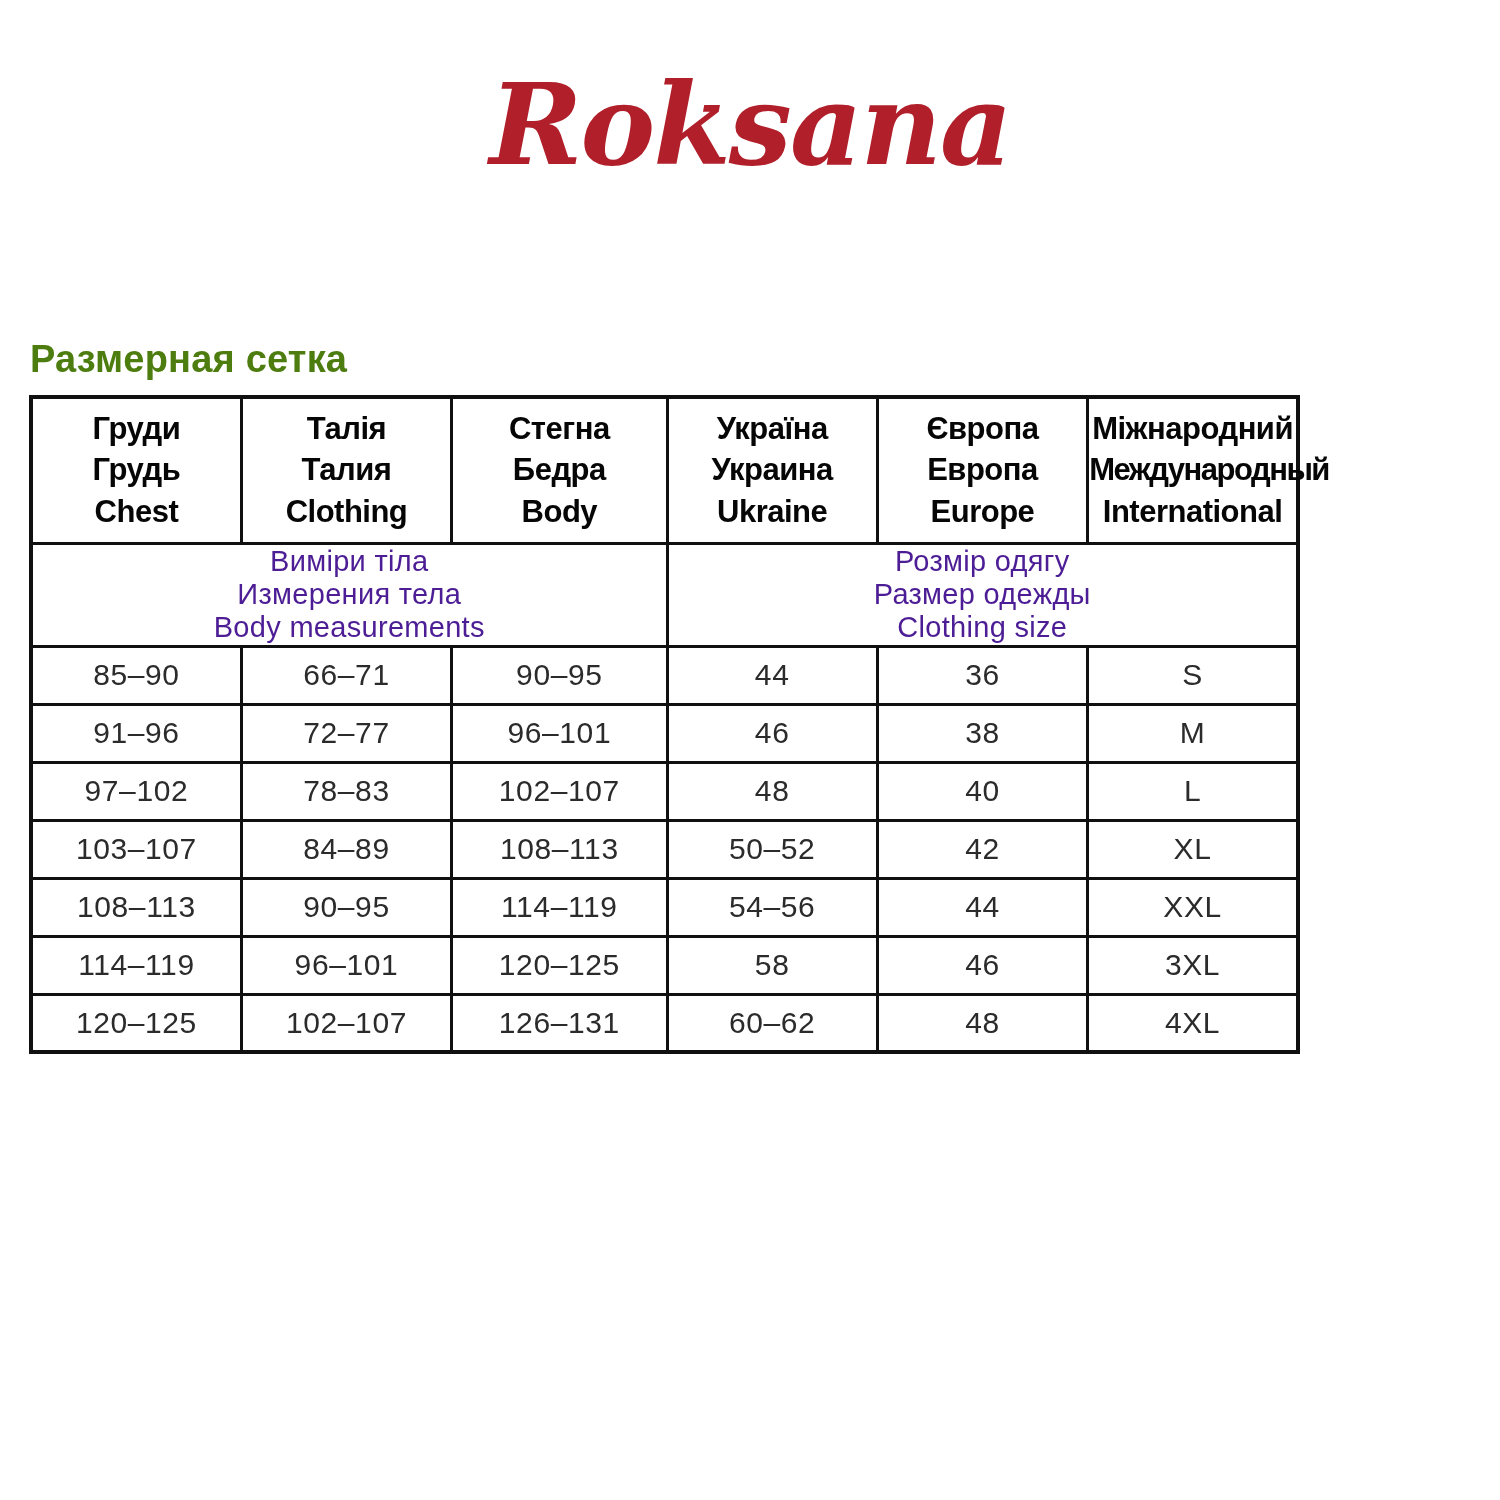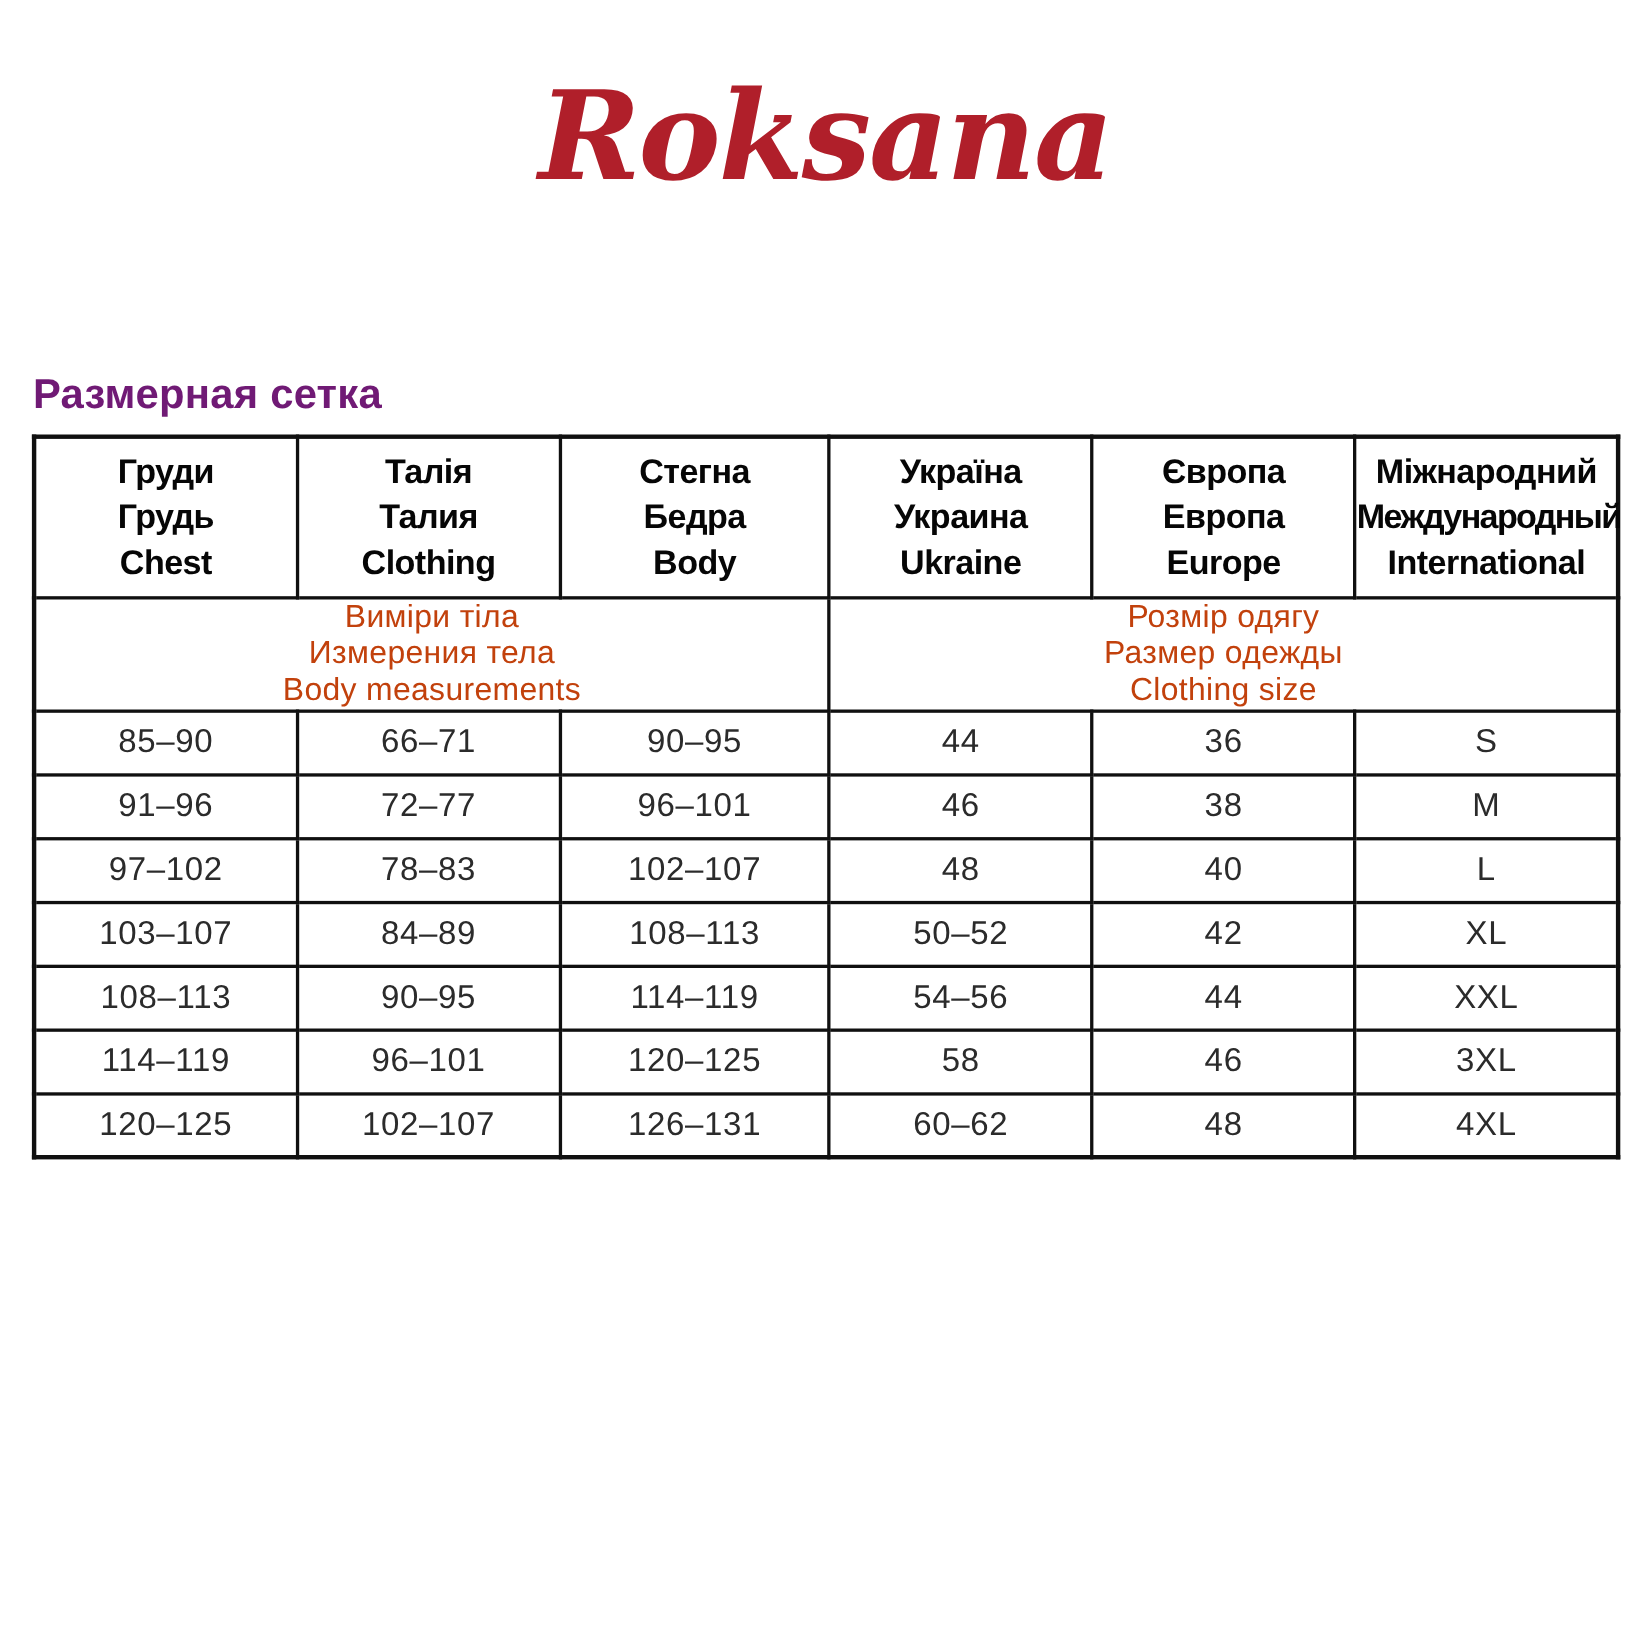--- a/index.html
+++ b/index.html
@@ -21,27 +21,27 @@
     line-height: 1.3;
     color: #b01f2a;
     letter-spacing: -2px;
   }
   .page-title {
     position: absolute;
     left: 30px; top: 338px;
     font-size: 38px;
     font-weight: 700;
     letter-spacing: 0.2px;
-    color: #701a75;
+    color: #4d7c0f;
     text-align: center;
   }
   .table-wrap {
     position: absolute;
     left: 29px; top: 395px;
-    width: 1444px;
+    width: 1271px;
   }
   table.size-table {
     width: 100%;
     border-collapse: collapse;
     border: 4px solid #101010;
     table-layout: fixed;
     background: #ffffff;
   }
   table.size-table th, table.size-table td {
     border: 3px solid #101010;
@@ -56,21 +56,21 @@
     line-height: 1.34;
     color: #060606;
     letter-spacing: -0.5px;
   }
   tr.cols-row th .hline { display: block; }
   tr.group-row th {
     height: 100px;
     font-size: 29px;
     font-weight: 400;
     line-height: 1.15;
-    color: #c2410c;
+    color: #4c1d95;
     letter-spacing: 0.3px;
   }
   tr.group-row th .hline { display: block; }
   tbody td {
     height: 58px;
     font-size: 30px;
     font-weight: 400;
     color: #2b2b2b;
     letter-spacing: 0.6px;
   }

